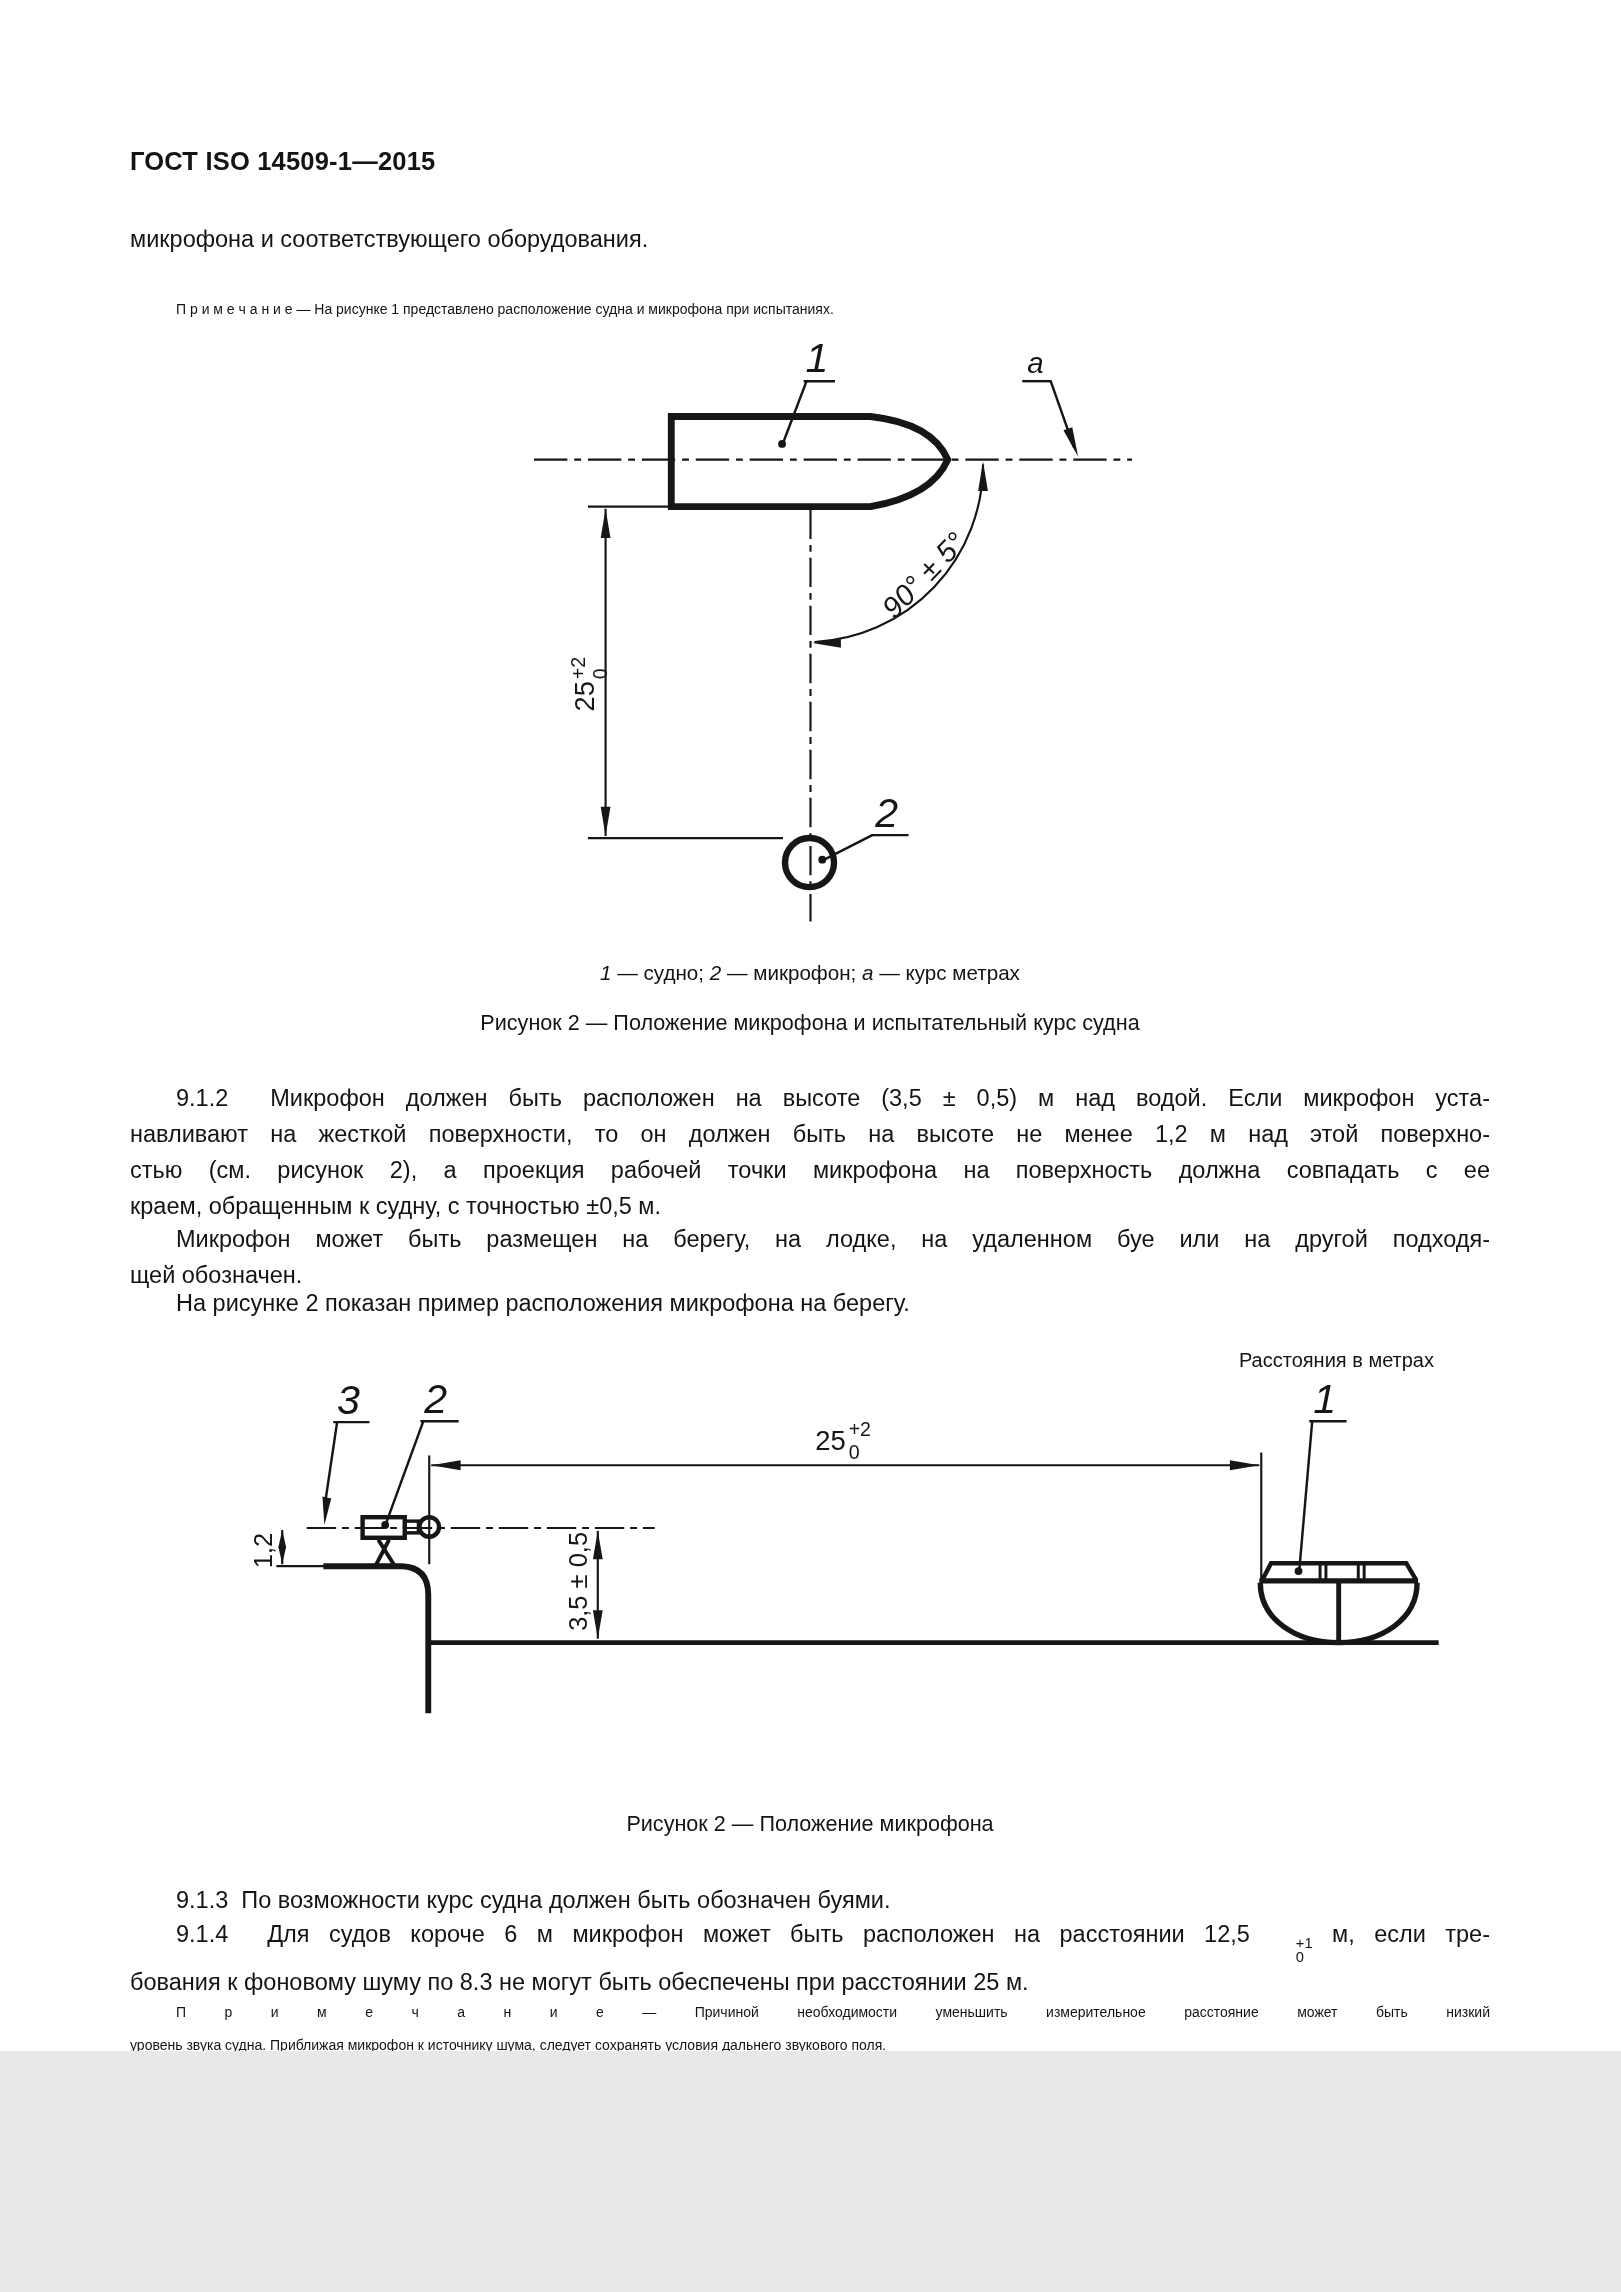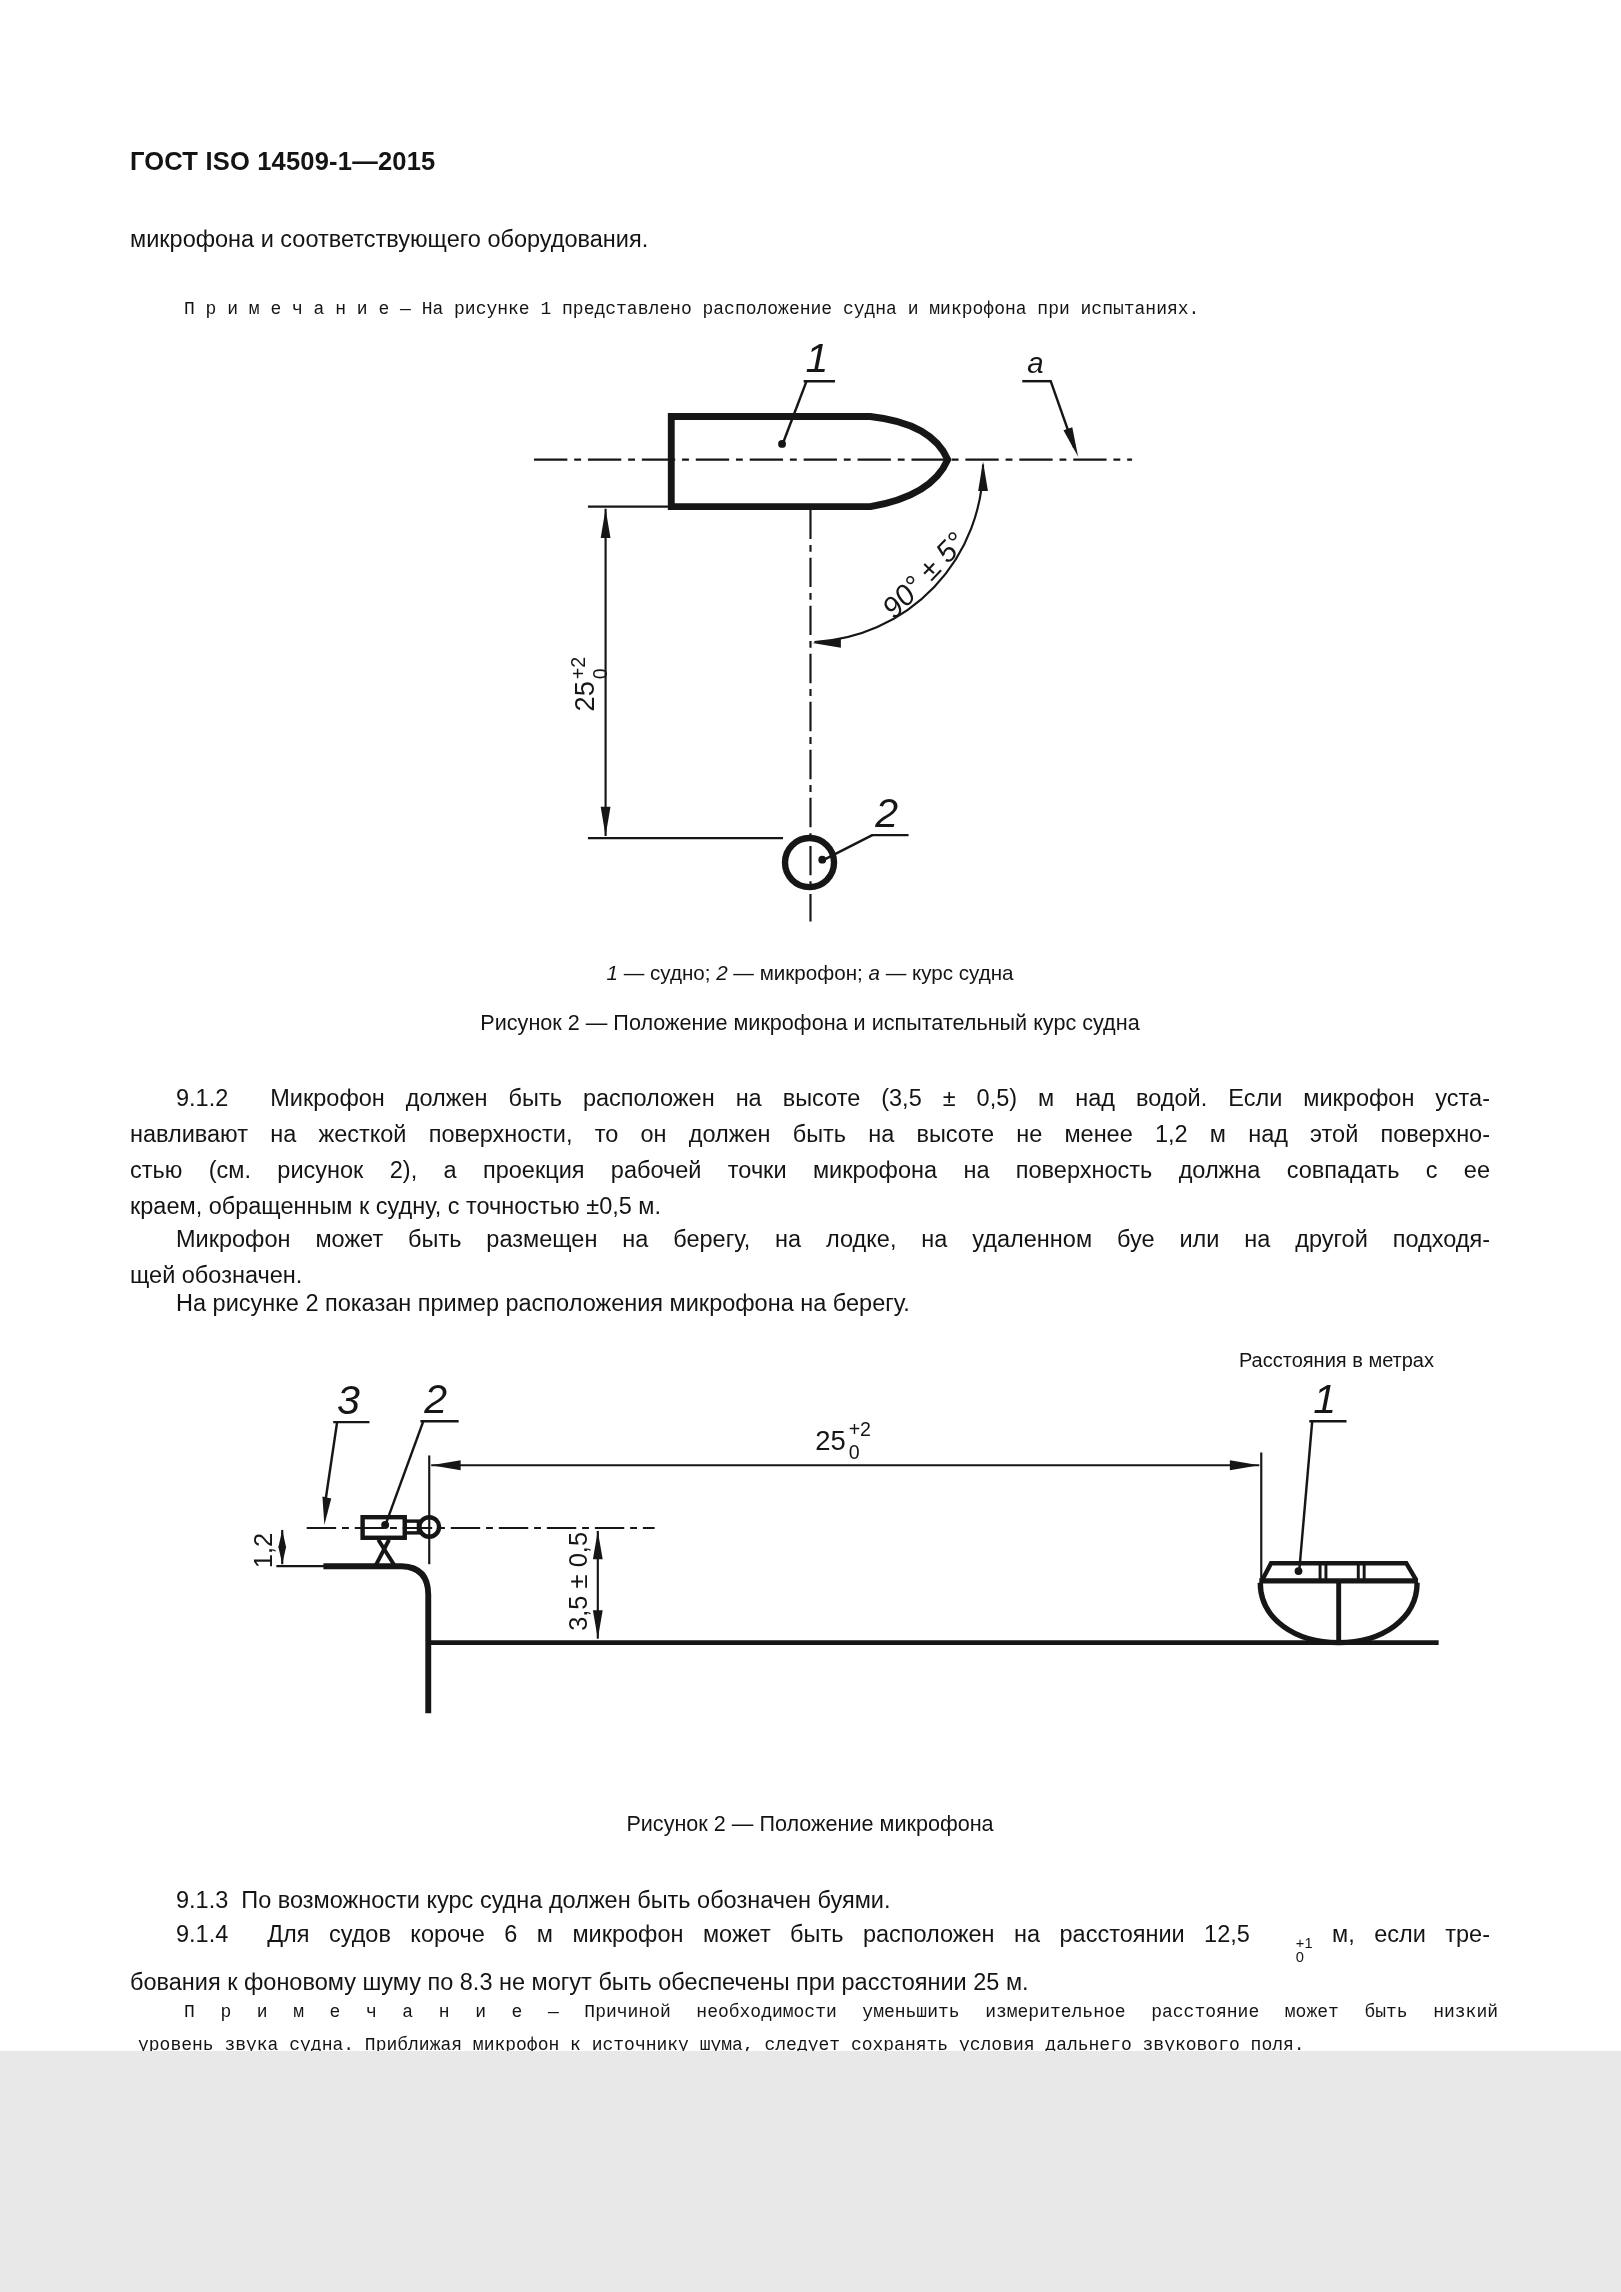--- a/index.html
+++ b/index.html
@@ -4,21 +4,21 @@
 <style>
   html,body{margin:0;padding:0;background:#e8e8e8;}
   .page{
     position:relative;width:1621px;height:2051px;background:#ffffff;
     font-family:"Liberation Sans","DejaVu Sans",sans-serif;color:#141414;
     margin:0 auto;overflow:hidden;
   }
   .abs{position:absolute;}
   .doc-header{left:130px;top:147px;font-size:25.5px;font-weight:bold;letter-spacing:0.2px;}
   .body-block{left:130px;width:1360px;font-size:23.5px;line-height:36px;}
-  .note-block{left:138px;width:1360px;font-size:18px;line-height:33px;font-family:Liberation Mono, monospace;}
+  .note-block{left:130px;width:1360px;font-size:14px;line-height:33px;}
   .indent{text-indent:46px;}
   .jl{text-align:justify;text-align-last:justify;}
   .center{text-align:center;}
   .caption-legend{left:130px;width:1360px;font-size:20.6px;}
   .caption-title{left:130px;width:1360px;font-size:21.6px;}
   .units-note{top:1349px;right:187px;font-size:20px;}
   .page-number{left:130px;top:2066px;font-size:25.5px;}
   .it{font-style:italic;}
   .tol{display:inline-flex;flex-direction:column;font-size:14.7px;line-height:13.7px;
        vertical-align:-5.9px;text-align:left;}
@@ -93,21 +93,21 @@
 
     <g>
       <text class="lbl" x="893" y="844">2</text>
       <line class="stroke" x1="889" y1="852" x2="927" y2="852" stroke-width="2.5"></line>
       <line class="stroke" x1="890" y1="852" x2="841" y2="877" stroke-width="2.5"></line>
       <circle class="fill" cx="839" cy="877" r="4"></circle>
     </g>
   </svg>
 
   <div class="abs caption-legend center" style="top:961px">
-    <span class="it">1</span><span> — судно; </span><span class="it">2</span><span> — микрофон; </span><span class="it">a</span><span> — курс судна</span>
+    <span class="it">1</span><span> — судно; </span><span class="it">2</span><span> — микрофон; </span><span class="it">a</span><span> — курс метрах</span>
   </div>
   <div class="abs caption-title center" style="top:1010px">Рисунок 2 — Положение микрофона и испытательный курс судна</div>
 
   <div class="abs body-block" style="top:1080px">
     <div class="jl indent">9.1.2&nbsp; Микрофон должен быть расположен на высоте (3,5 ± 0,5) м над водой. Если микрофон уста-</div>
     <div class="jl">навливают на жесткой поверхности, то он должен быть на высоте не менее 1,2 м над этой поверхно-</div>
     <div class="jl">стью (см. рисунок 2), а проекция рабочей точки микрофона на поверхность должна совпадать с ее</div>
     <div>краем, обращенным к судну, с точностью ±0,5 м.</div>
   </div>
   <div class="abs body-block" style="top:1221px">

